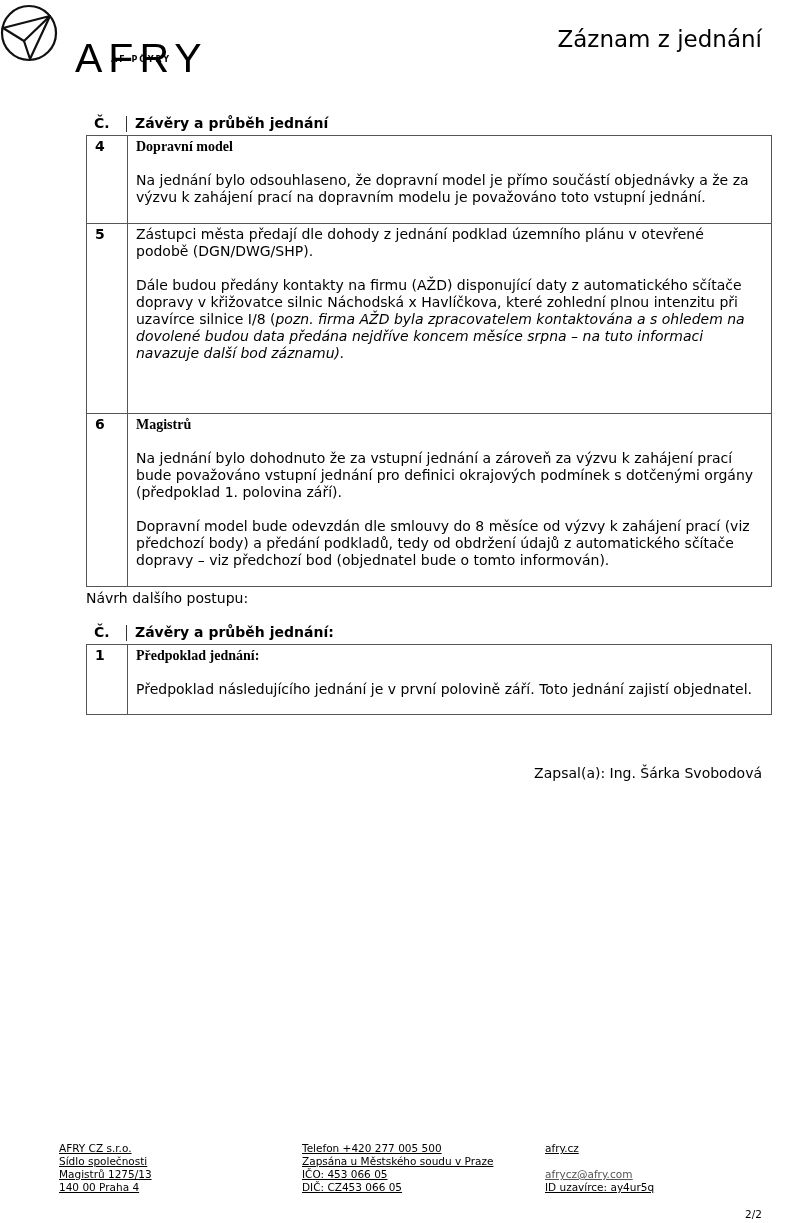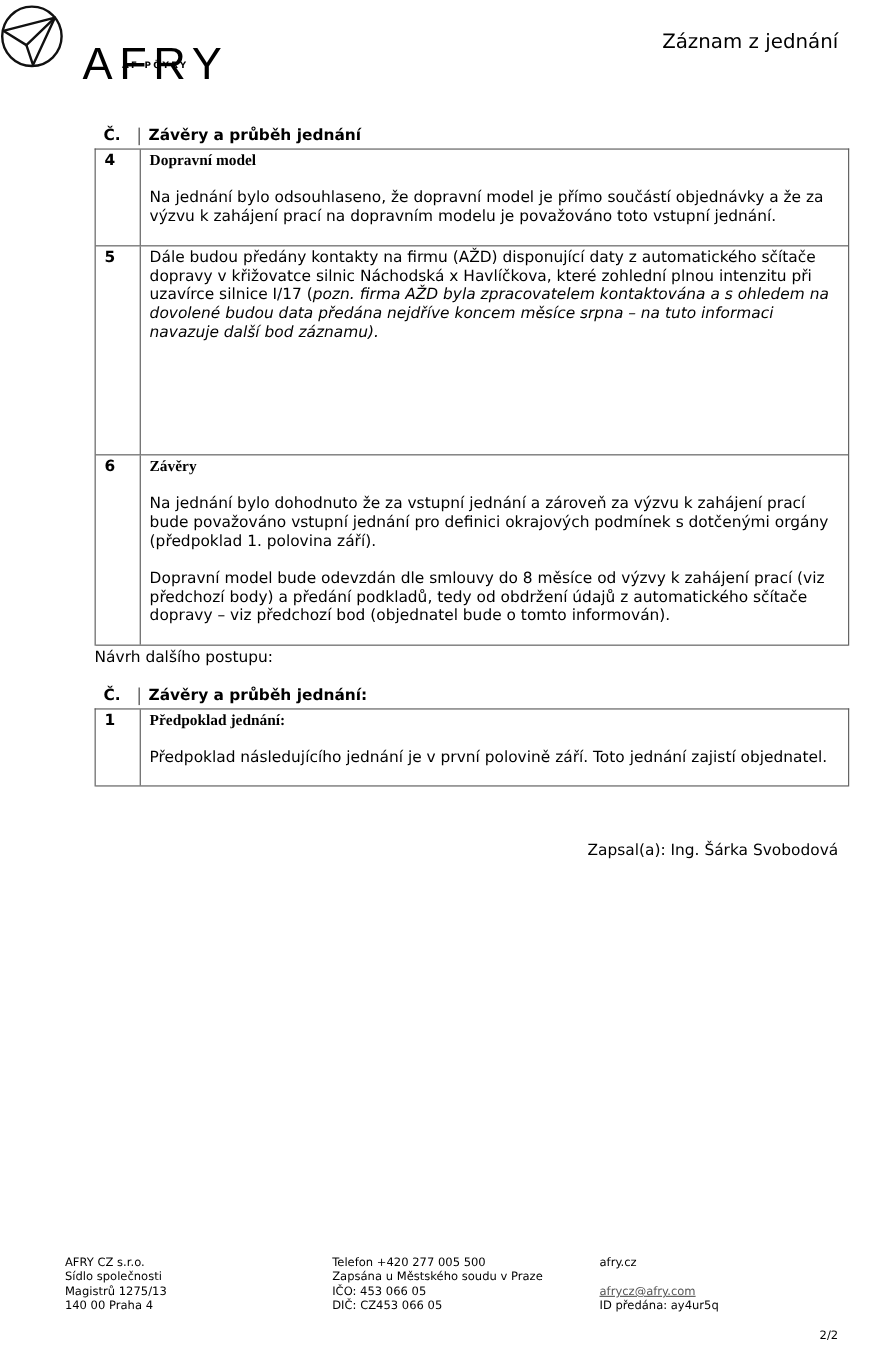--- a/index.html
+++ b/index.html
@@ -3,42 +3,42 @@
 <meta charset="utf-8">
 <style>
   html, body { margin:0; padding:0; background:#ffffff; }
   body { width:800px; height:1223px; position:relative; overflow:hidden;
          font-family:"DejaVu Sans", sans-serif; color:#000; }
   .logo { position:absolute; left:0; top:4px; width:215px; height:62px; }
   .logo svg { position:absolute; left:0; top:0; }
   .logo-word { position:absolute; left:75px; top:6px; font-family:"Liberation Sans", sans-serif;
                font-size:41px; letter-spacing:6px; font-weight:400; line-height:41px;margin-top:28px; }
   .logo-sub { position:absolute; left:111px; top:51px; font-size:8px; letter-spacing:2px; font-weight:bold; }
-  .doc-title { position:absolute; right:38px; top:24px; font-size:18px; line-height:30px; }
+  .doc-title { position:absolute; right:38px; top:24px; font-size:23px; line-height:30px; }
 
   .tbl-head { position:absolute; left:86px; width:686px; height:20px; font-size:14px; font-weight:bold; }
   .tbl-head .c1 { position:absolute; left:8px; top:3px; }
   .tbl-head .c2 { position:absolute; left:49px; top:3px; }
   .tbl-head .vline { position:absolute; left:40px; top:4px; width:1px; height:16px; background:#333; }
 
   .tbl { position:absolute; left:86px; width:684px; border:1.5px solid #555; border-bottom:none; }
   .row { position:relative; border-bottom:1.5px solid #555; }
   .row .num { position:absolute; left:8px; top:2px; font-size:14px; font-weight:bold; }
   .row .vline { position:absolute; left:40px; top:0; bottom:0; width:1px; background:#555; }
   .row .content { margin-left:49px; padding-top:2px; padding-right:12px; font-size:14px; line-height:17px; }
   .row .title { font-weight:bold; margin-bottom:17px;font-family:Liberation Serif, serif; }
   .row p { margin:0 0 17px 0; }
   .row p:last-child { margin-bottom:17px; }
   em { font-style:italic; }
 
   .note { position:absolute; left:86px; top:590px; font-size:14px; }
   .signed { position:absolute; right:38px; top:765px; font-size:14px; }
 
   .footer { position:absolute; top:1142px; font-size:10.5px; line-height:13px; }
-  .footer div { height:13px; }
+  .footer div { height:13px;text-decoration:underline; }
   .footer a { color:#555; text-decoration:underline; }
   .page-num { position:absolute; right:38px; top:1208px; font-size:10.5px; }
 </style>
 </head>
 <body>
 
 <div class="logo">
   <svg width="62" height="62" viewBox="0 0 62 62">
     <circle cx="29" cy="29" r="27" fill="none" stroke="#111" stroke-width="2.2"></circle>
     <polyline points="3,24 50,12 24,37 3,24" fill="none" stroke="#111" stroke-width="2.2" stroke-linejoin="round"></polyline>
@@ -61,28 +61,29 @@
     <span class="vline"></span>
     <div class="content">
       <div class="title">Dopravní model</div>
       <p>Na jednání bylo odsouhlaseno, že dopravní model je přímo součástí objednávky a že za výzvu k zahájení prací na dopravním modelu je považováno toto vstupní jednání.</p>
     </div>
   </div>
   <div class="row" style="height:189px;">
     <span class="num">5</span>
     <span class="vline"></span>
     <div class="content">
-      <p><span>Dále budou předány kontakty na firmu (AŽD) disponující daty z automatického sčítače dopravy v křižovatce silnic Náchodská x Havlíčkova, které zohlední plnou intenzitu při uzavírce silnice I/17 (</span><em>pozn. firma AŽD byla zpracovatelem kontaktována a s ohledem na dovolené budou data předána nejdříve koncem měsíce srpna – na tuto informaci navazuje další bod záznamu).</em></p>
+      <p>Zástupci města předají dle dohody z jednání podklad územního plánu v otevřené podobě (DGN/DWG/SHP).</p>
+      <p><span>Dále budou předány kontakty na firmu (AŽD) disponující daty z automatického sčítače dopravy v křižovatce silnic Náchodská x Havlíčkova, které zohlední plnou intenzitu při uzavírce silnice I/8 (</span><em>pozn. firma AŽD byla zpracovatelem kontaktována a s ohledem na dovolené budou data předána nejdříve koncem měsíce srpna – na tuto informaci navazuje další bod záznamu).</em></p>
     </div>
   </div>
   <div class="row" style="height:172px;">
     <span class="num">6</span>
     <span class="vline"></span>
     <div class="content">
-      <div class="title">Závěry</div>
+      <div class="title">Magistrů</div>
       <p>Na jednání bylo dohodnuto že za vstupní jednání a zároveň za výzvu k zahájení prací bude považováno vstupní jednání pro definici okrajových podmínek s dotčenými orgány (předpoklad 1. polovina září).</p>
       <p>Dopravní model bude odevzdán dle smlouvy do 8 měsíce od výzvy k zahájení prací (viz předchozí body) a předání podkladů, tedy od obdržení údajů z automatického sčítače dopravy – viz předchozí bod (objednatel bude o tomto informován).</p>
     </div>
   </div>
 </div>
 
 <div class="note">Návrh dalšího postupu:</div>
 
 <div class="tbl-head" style="top:621px;">
   <span class="c1">Č.</span>
@@ -112,15 +113,15 @@
 <div class="footer" style="left:302px;">
   <div>Telefon +420 277 005 500</div>
   <div>Zapsána u Městského soudu v Praze</div>
   <div>IČO: 453 066 05</div>
   <div>DIČ: CZ453 066 05</div>
 </div>
 <div class="footer" style="left:545px;">
   <div>afry.cz</div>
   <div></div>
   <div><a>afrycz@afry.com</a></div>
-  <div>ID předána: ay4ur5q</div>
+  <div>ID uzavírce: ay4ur5q</div>
 </div>
 <div class="page-num">2/2</div>
 
 </body></html>

